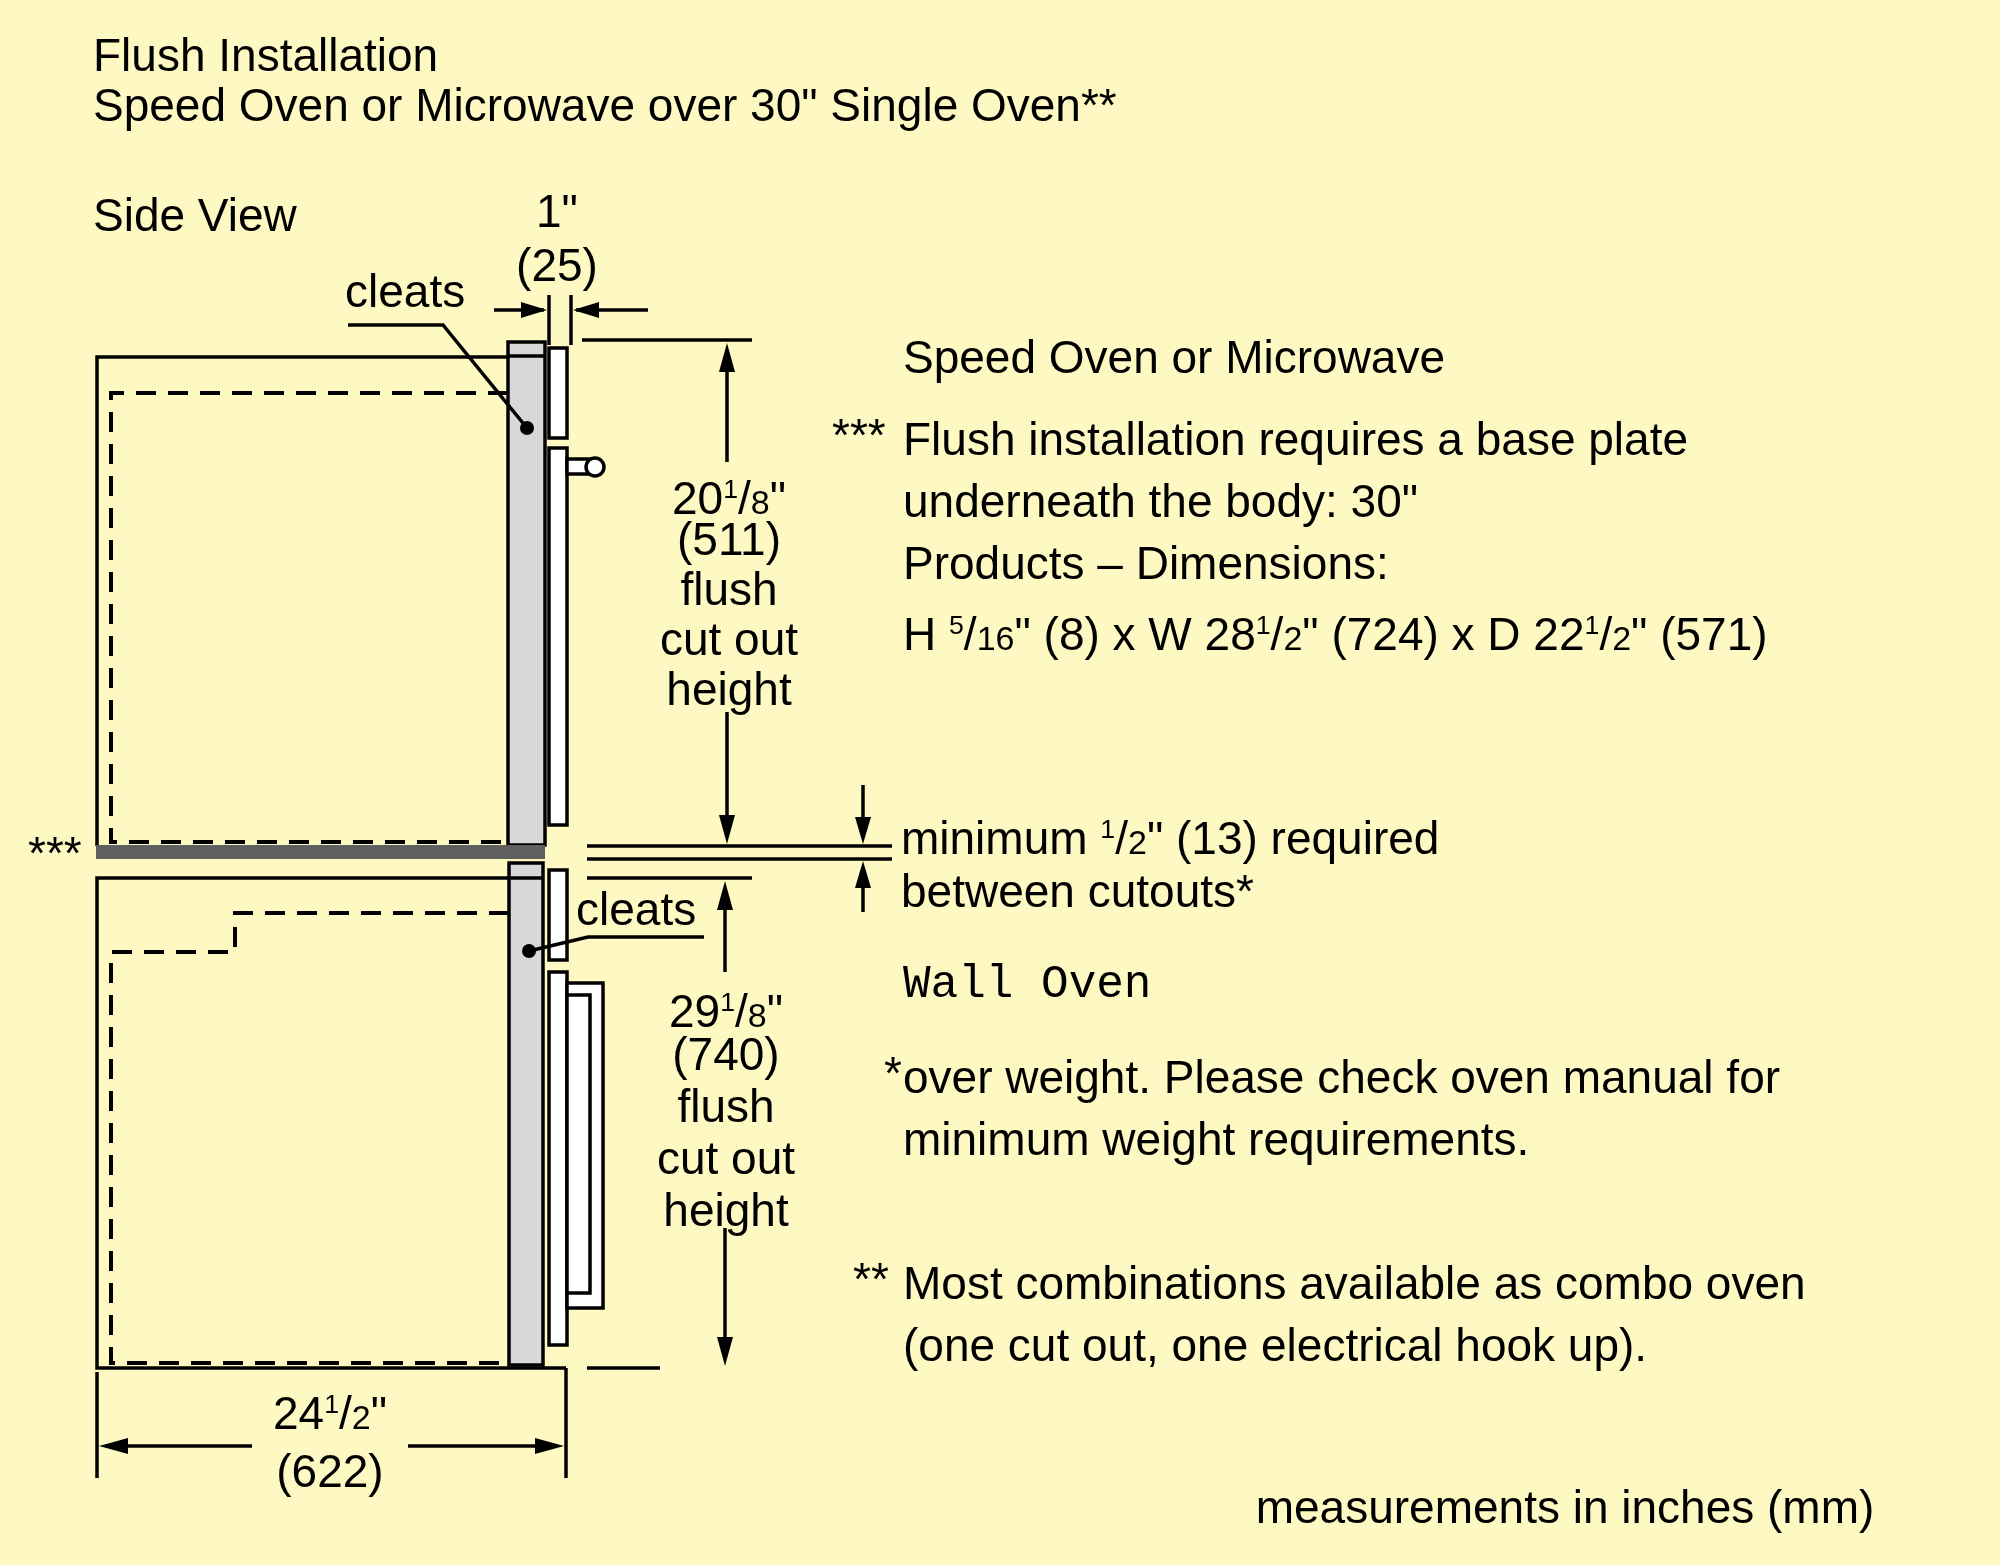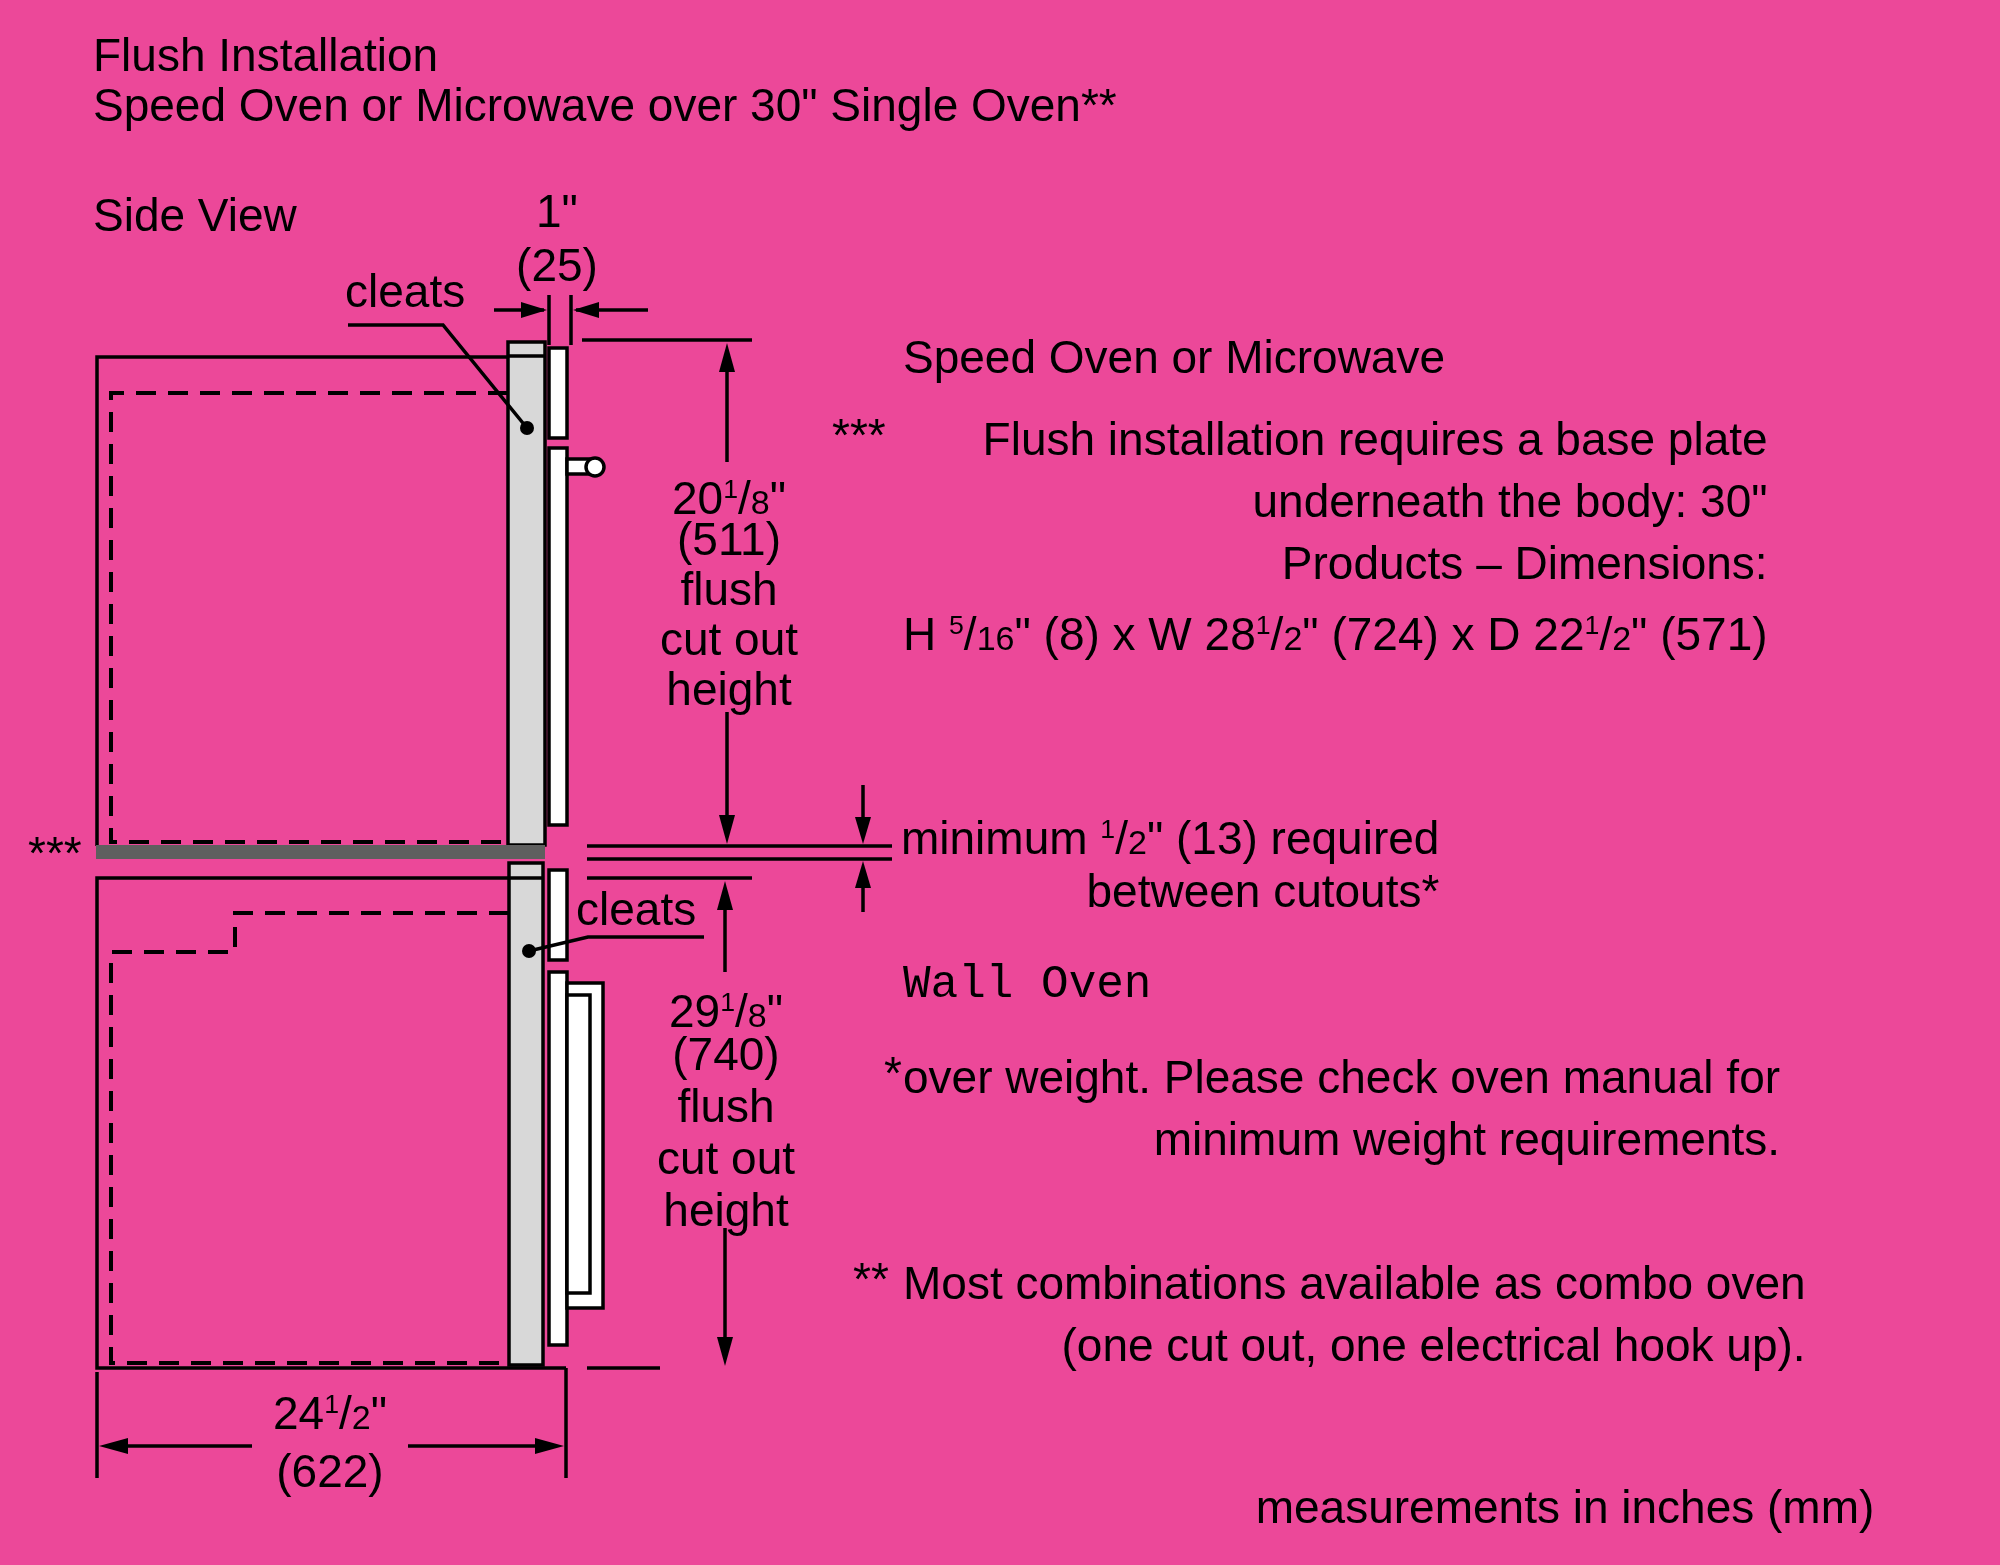--- a/index.html
+++ b/index.html
@@ -1,22 +1,22 @@
 <!DOCTYPE html>
 <html style="--cleat-fill: #d8d8d8; --base-plate-fill: #5f5f5f; --line-color: #000000;"><head>
 <meta charset="utf-8">
 <style>
   html,body{margin:0;padding:0;background:#fff;}
   #page{
-    position:relative;width:2000px;height:1565px;background:#ec4899;overflow:hidden;
+    position:relative;width:2000px;height:1565px;background:#fef9c3;overflow:hidden;
     font-family:"Liberation Sans", sans-serif;color:#000;
   }
   #drawing{position:absolute;left:0;top:0;}
   .txt{position:absolute;font-size:46px;line-height:1.13;white-space:nowrap;}
-  .para{line-height:62px;text-align:right;}
+  .para{line-height:62px;}
   .para > div{height:62px;}
   .ctr{text-align:center;}
   .dimblock{line-height:50px;}
   .dimblock > div{height:50px;}
   .dimblock29{line-height:52px;}
   .dimblock29 > div{height:52px;}
   .sup{font-size:58%;vertical-align:super;}
   .den{font-size:74%;}
   .marker{position:absolute;font-size:46px;}
   svg .ln{stroke:#000;stroke-width:3.5;fill:none;}

